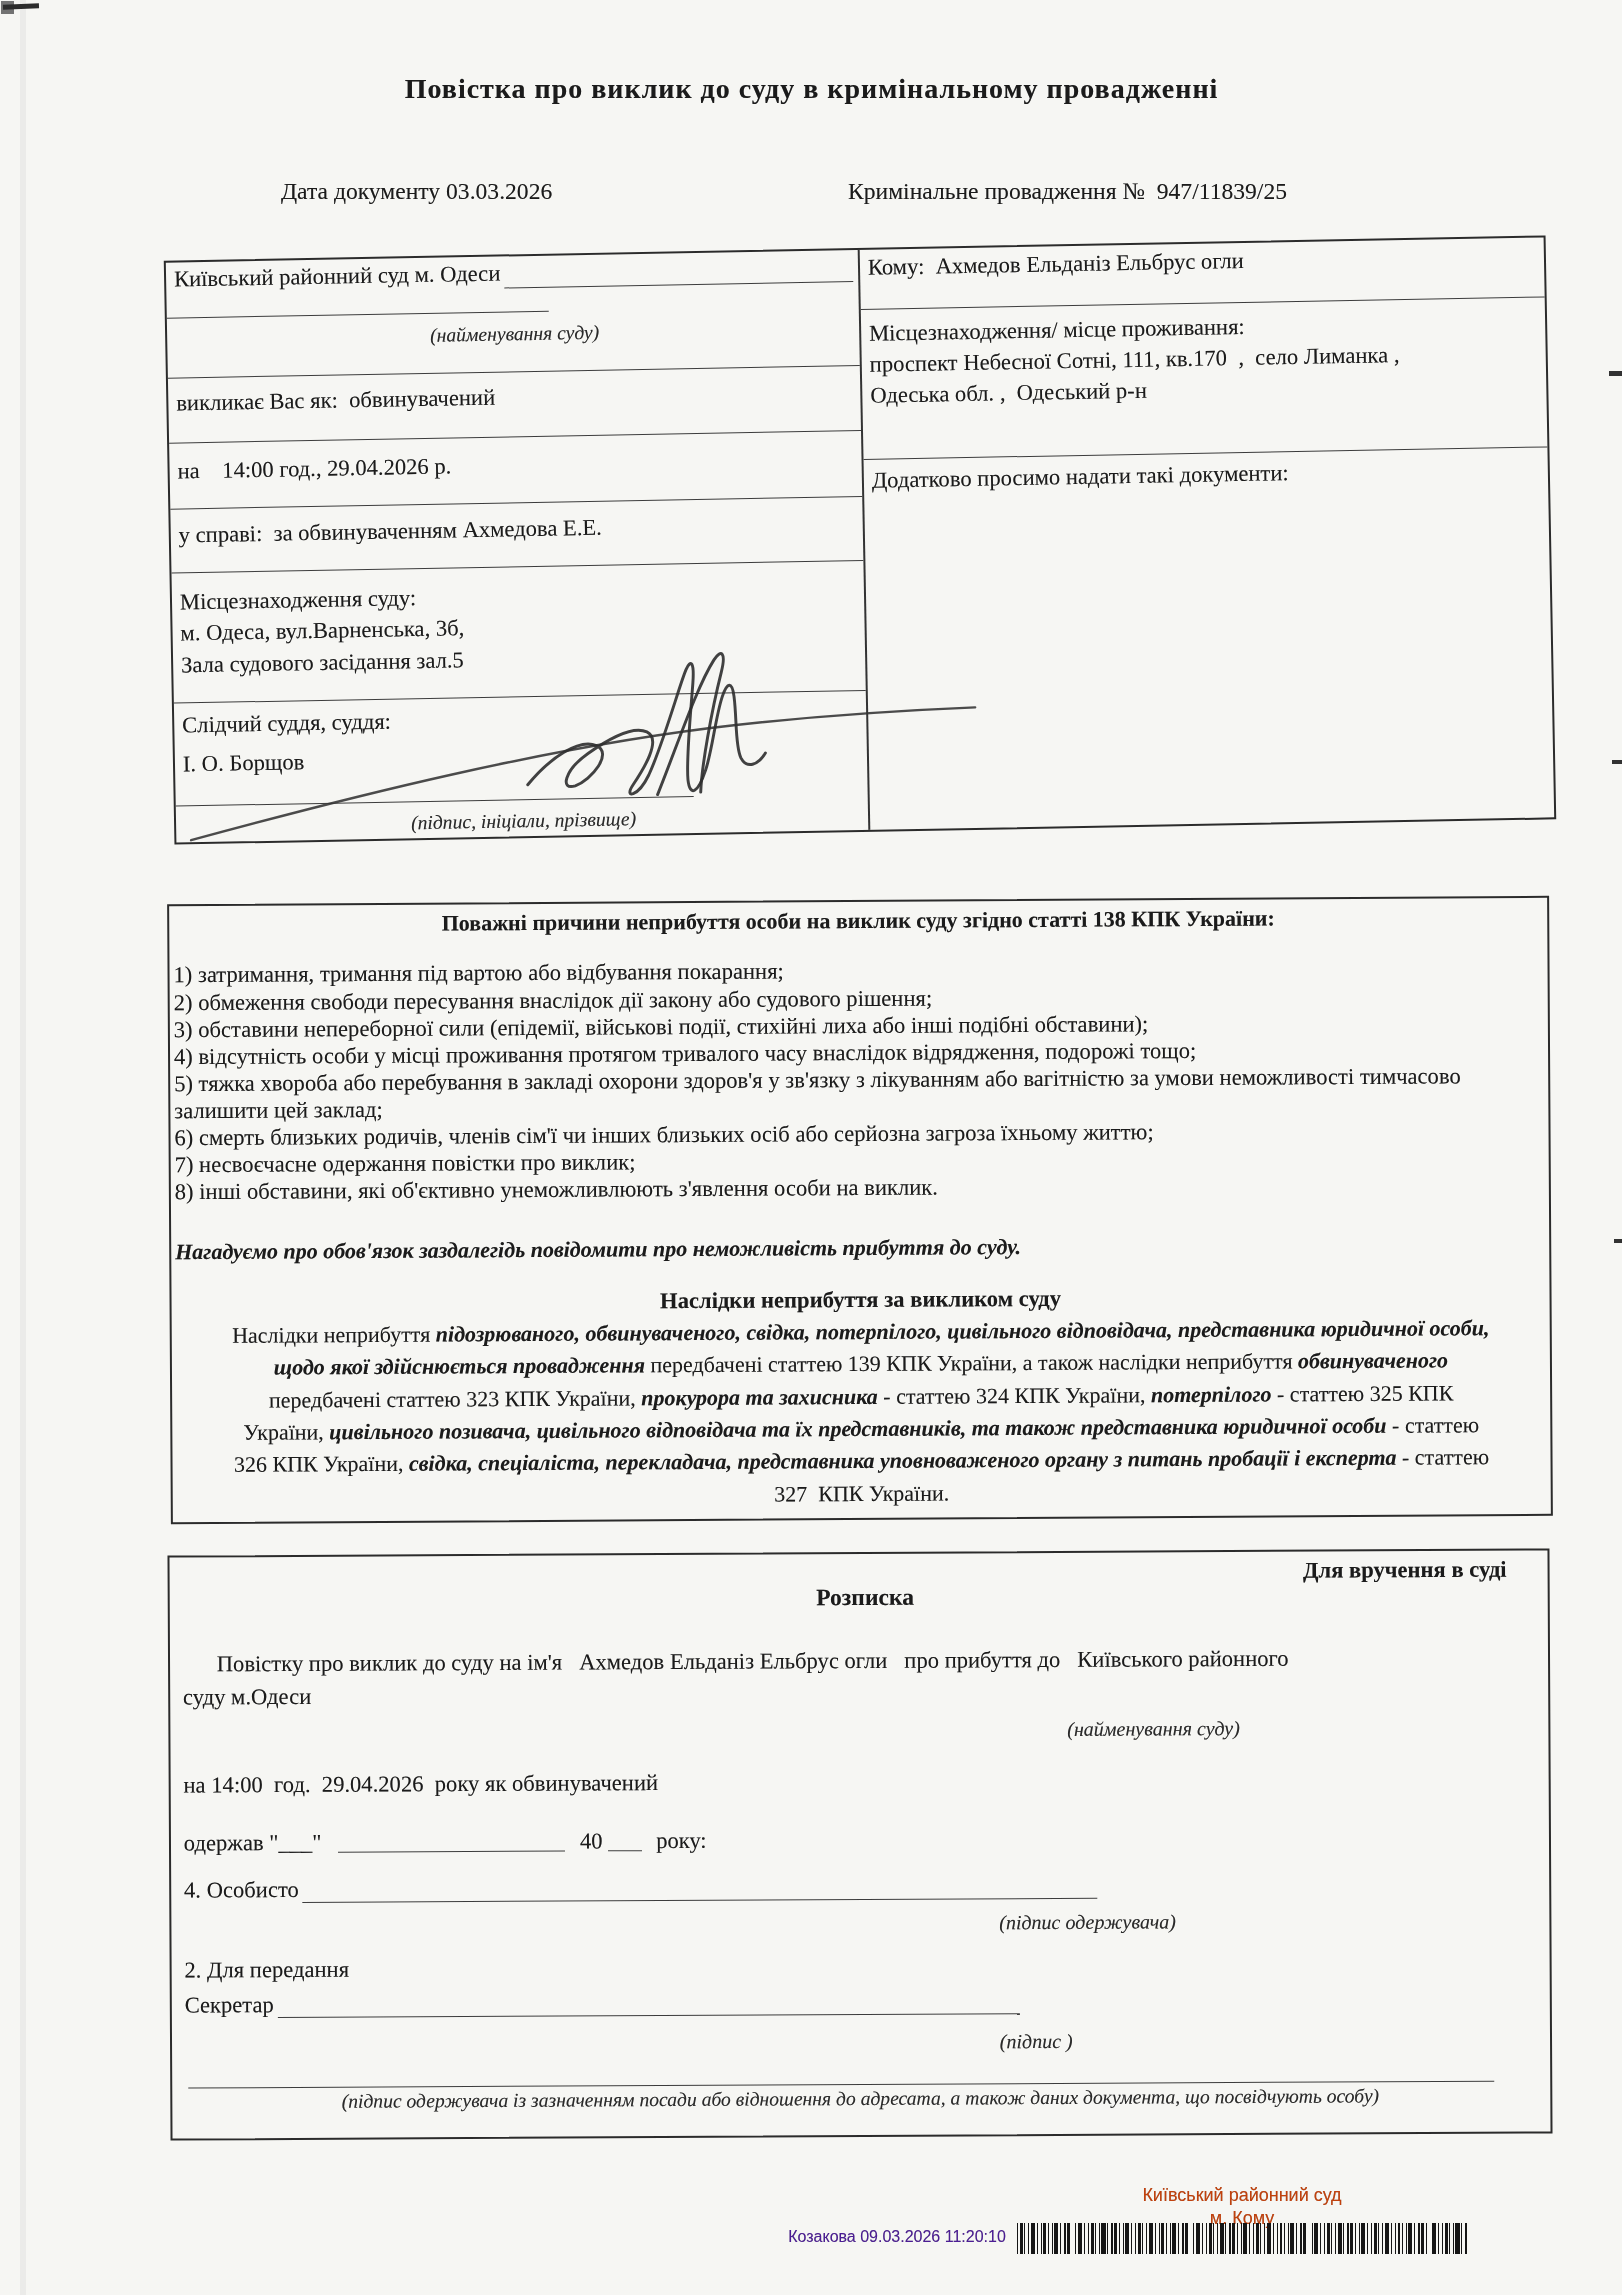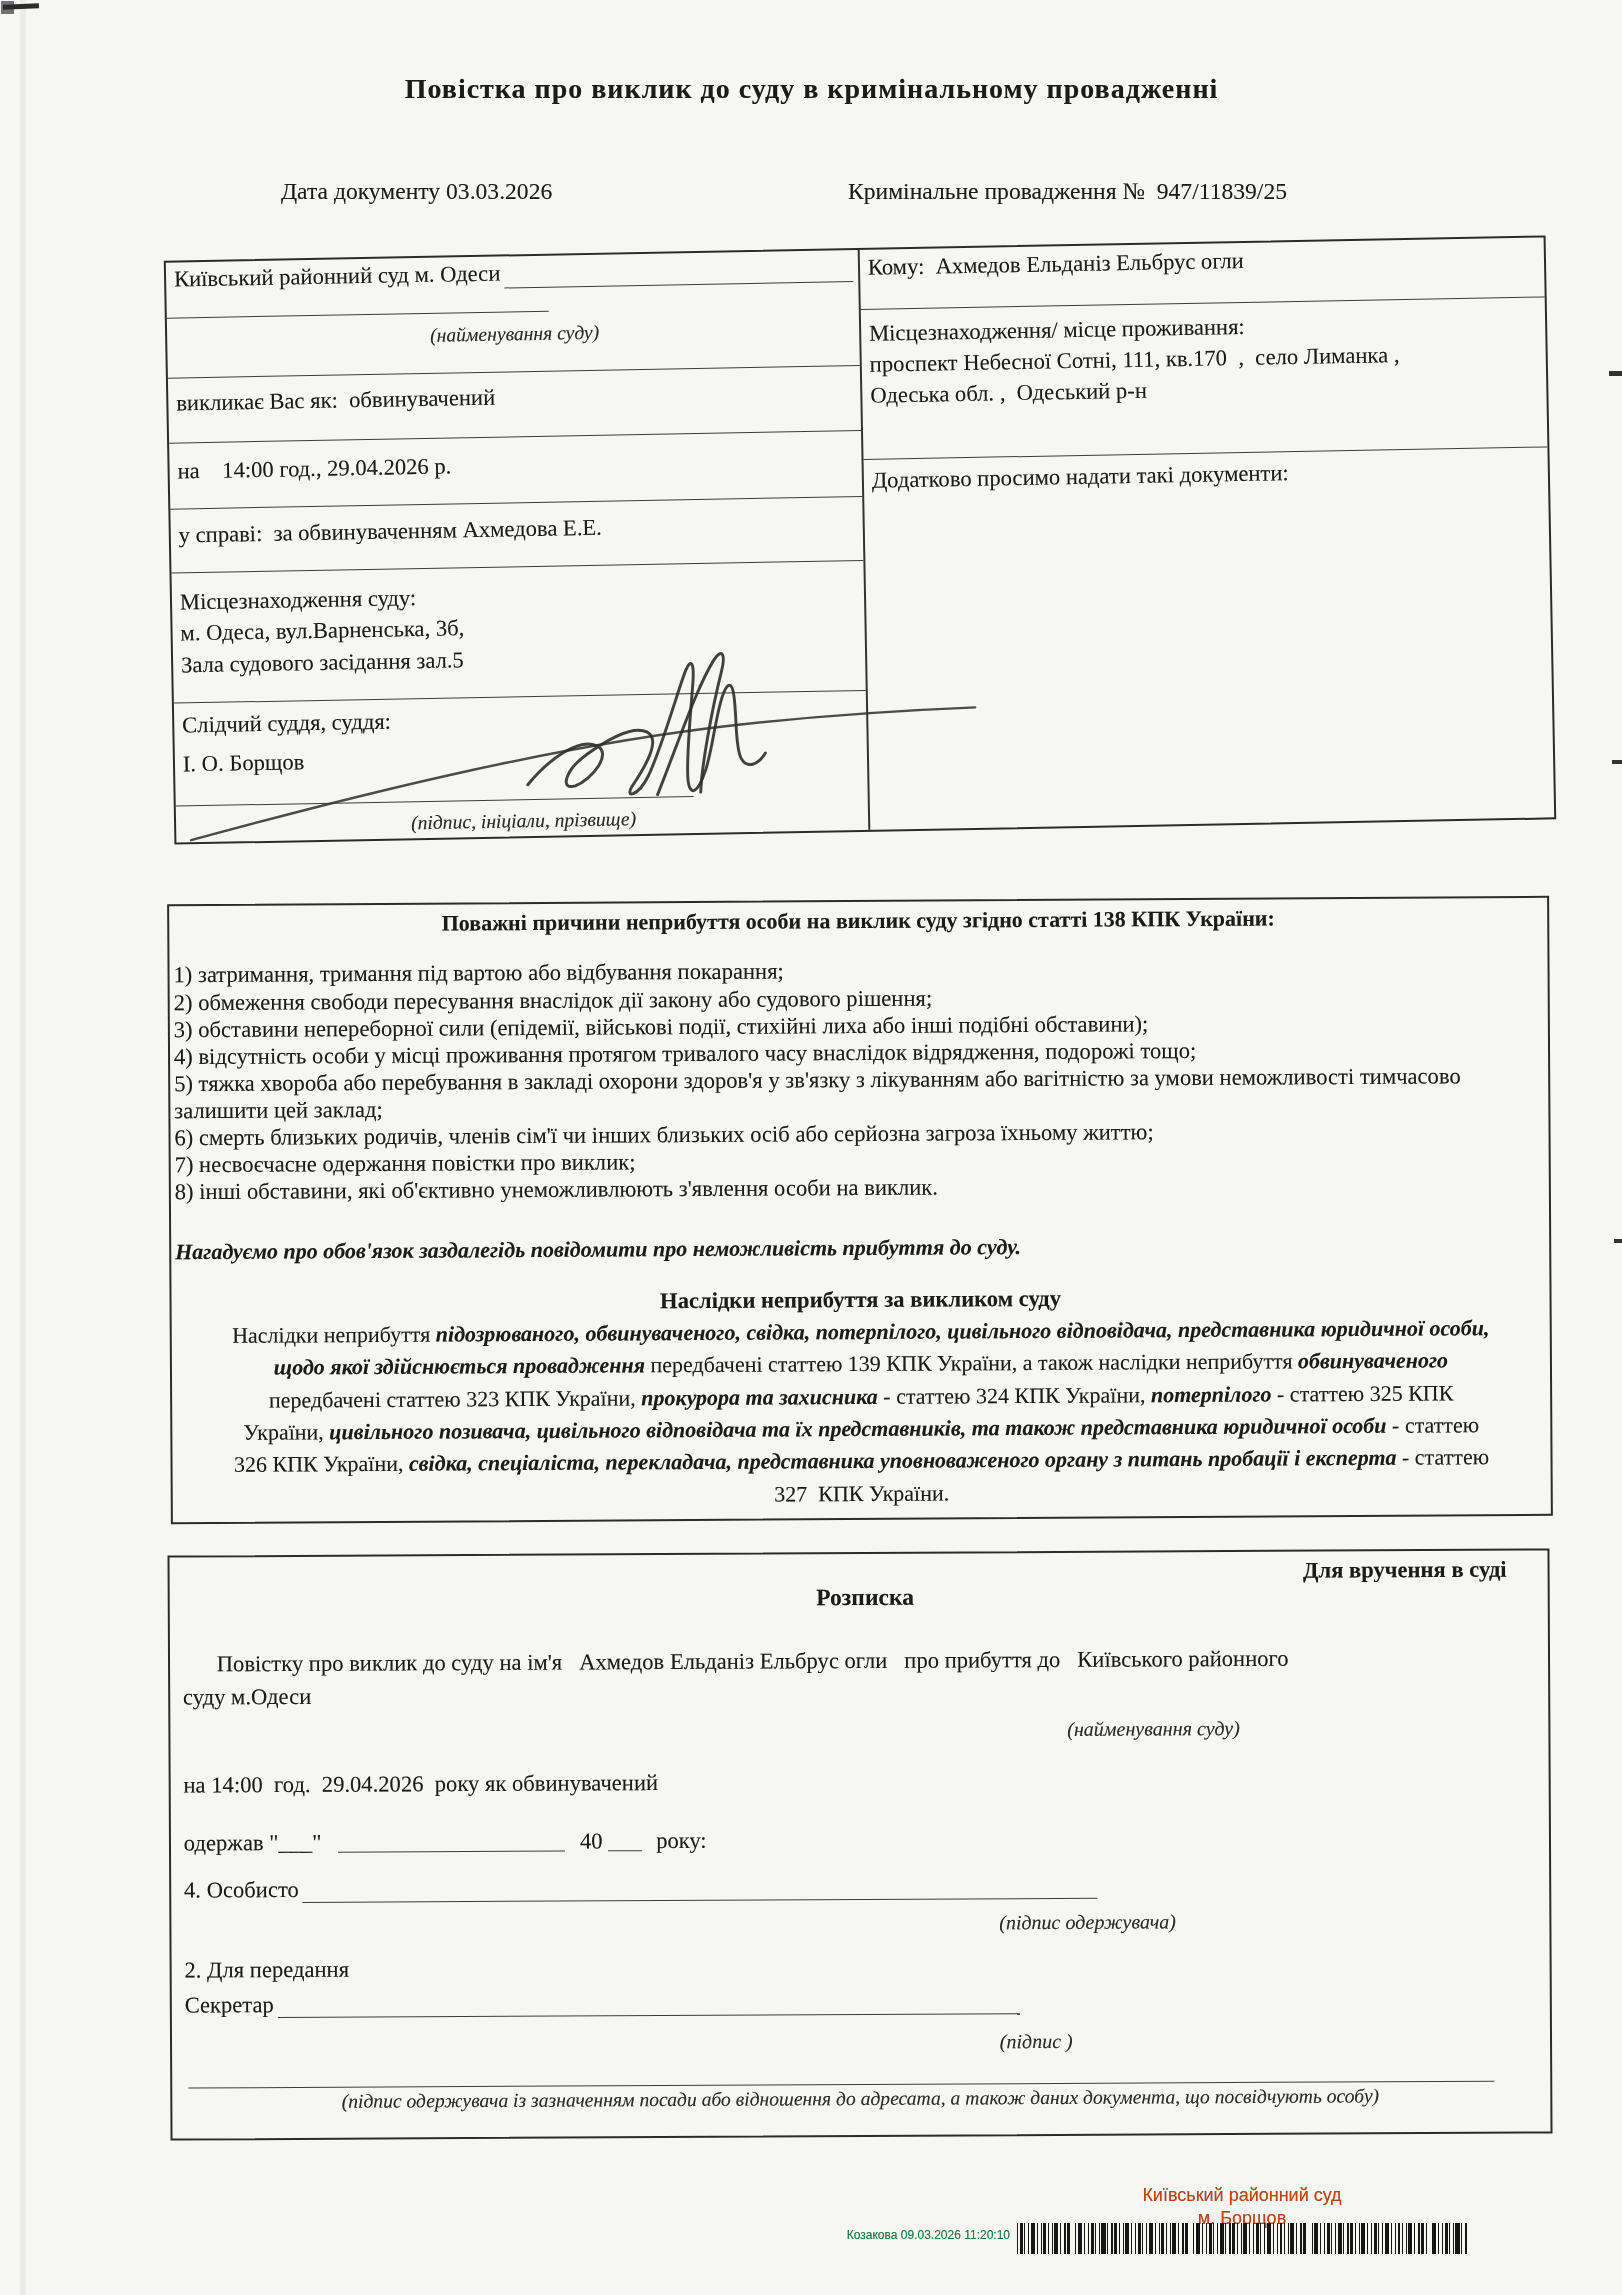--- a/index.html
+++ b/index.html
@@ -76,22 +76,22 @@
   .rcpt-transfer{margin-top:18.7px;}
   .rcpt-secretary{margin-top:6.9px;display:flex;align-items:flex-end;margin-right:530px;}
   .rcpt-sign-cap{margin-top:15.7px;padding-left:815px;font-size:20px;}
   .rcpt-bottom-line{margin-top:30px;margin-left:2.9px;margin-right:56px;border-top:1.5px solid #3c3c3c;height:0;}
   .rcpt-bottom-cap{margin-top:2.9px;text-align:center;font-size:19.6px;padding-right:14.7px;}
   .itl{font-style:italic;color:#2a2a2a;}
 
   
   .footer-court{position:absolute;left:1016px;top:2184px;width:452px;text-align:center;
                 font-family:"Liberation Sans", sans-serif;font-size:18px;line-height:1.25;color:#c2410c;}
-  .footer-op{position:absolute;left:784px;top:2228px;width:226px;text-align:right;
-             font-family:"Liberation Sans", sans-serif;font-size:12px;color:#15803d;}
+  .footer-op{position:absolute;left:784px;top:2228px;width:226px;text-align:center;
+             font-family:"Liberation Sans", sans-serif;font-size:16px;color:#4c1d95;}
   .barcode{position:absolute;left:1017px;top:2223px;width:451px;height:31px;
            background:repeating-linear-gradient(90deg,
              #151515 0 1.5px, transparent 1.5px 2.9px,
              #151515 2.9px 5.9px, transparent 5.9px 7.4px,
              #151515 7.4px 8.3px, transparent 8.3px 11.3px,
              #151515 11.3px 12.3px, transparent 12.3px 13.7px,
              #151515 13.7px 17.7px, transparent 17.7px 19.6px,
              #151515 19.6px 20.6px, transparent 20.6px 23.6px);}
   .barcode-cap{position:absolute;left:1016px;top:2257px;width:452px;text-align:center;
                font-family:"Liberation Sans", sans-serif;font-size:18.7px;color:#1d1d1d;margin-top:48px;}
@@ -201,20 +201,20 @@
       <span class="t">Секретар</span>
       <span class="fill-line"></span>
     </div>
     <div class="rcpt-sign-cap itl t">(підпис )</div>
     <div class="rcpt-bottom-line"></div>
     <div class="rcpt-bottom-cap itl t">(підпис одержувача із зазначенням посади або відношення до адресата, а також даних документа, що посвідчують особу)</div>
   </div>
 
   <div class="footer-court">
     <div class="t">Київський районний суд</div>
-    <div class="t">м. Борщов</div>
+    <div class="t">м. Кому</div>
   </div>
   <div class="footer-op t">Козакова 09.03.2026 11:20:10</div>
   <div class="barcode"></div>
   <div class="barcode-cap t">*1533*59800746*1*1*</div>
 
 </div>
 
 
 </body></html>

